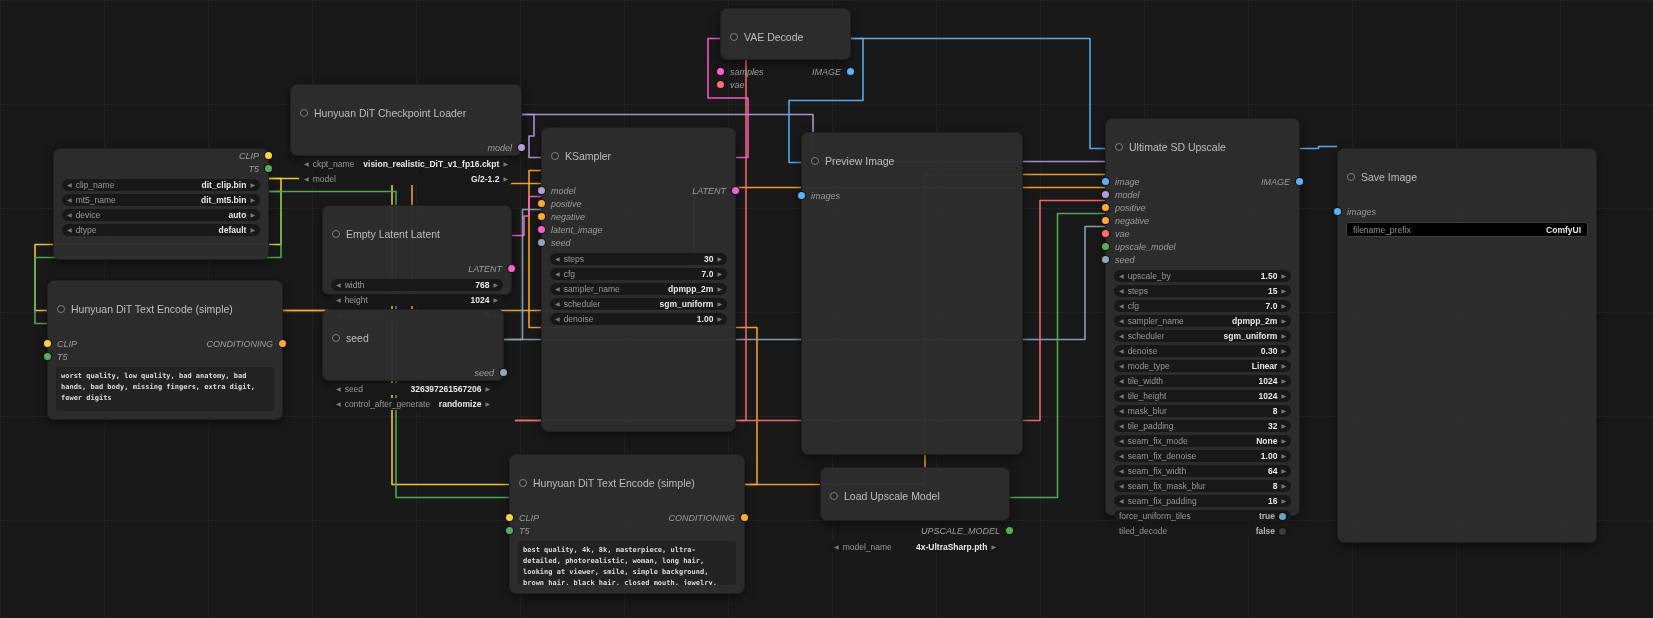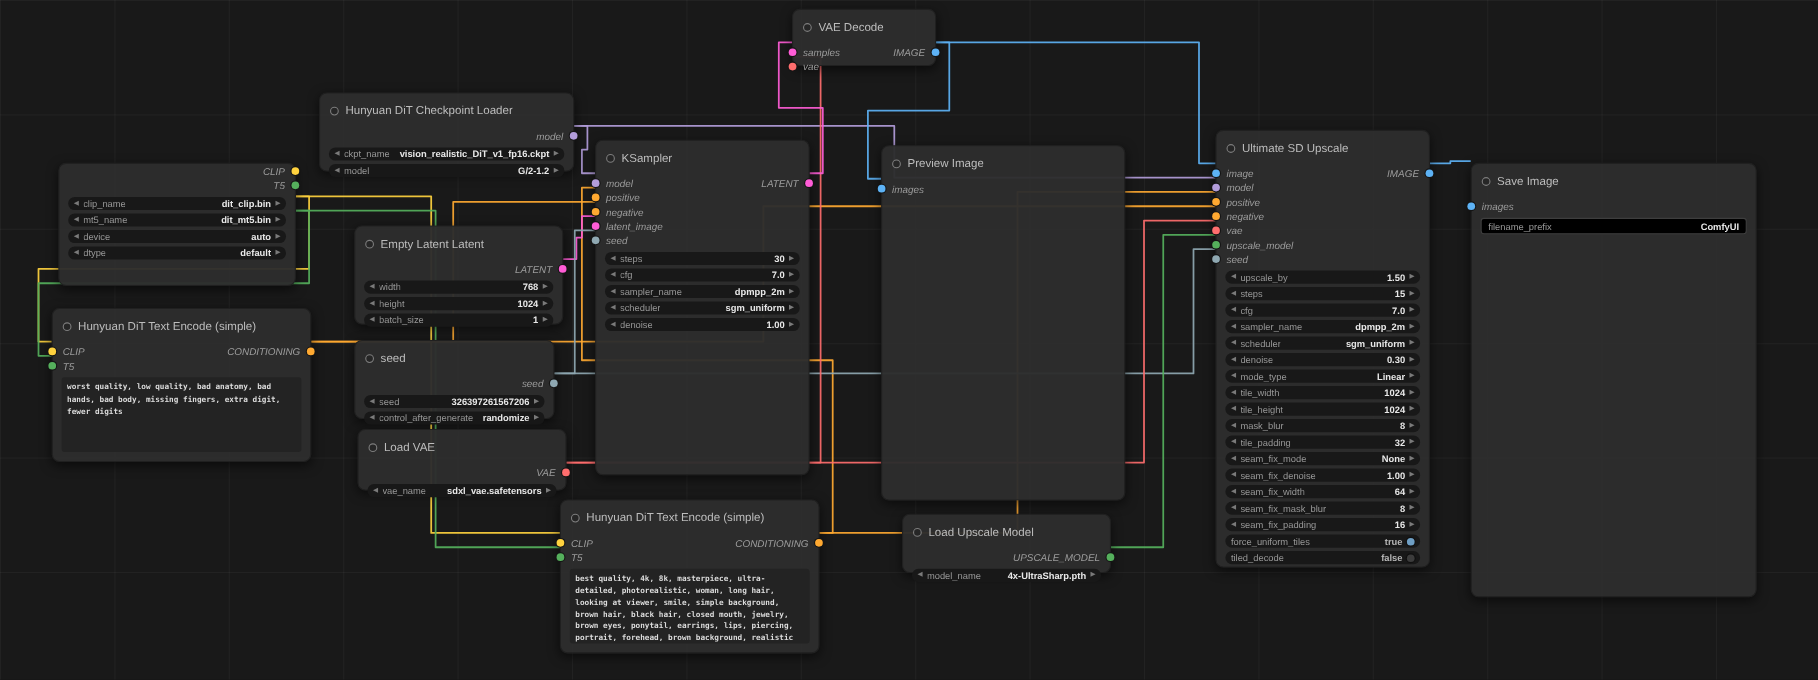--- a/index.html
+++ b/index.html
@@ -14,21 +14,21 @@
   }
   #wires{position:absolute;left:0;top:0;z-index:1;}
   #nodes{position:absolute;left:0;top:0;width:100%;height:100%;z-index:2;}
   .node{
     position:absolute;box-sizing:border-box;
     background:rgba(45,45,45,.97);
     border:1px solid #202020;border-radius:7px;
     box-shadow:0 3px 10px rgba(0,0,0,.55);
     display:flex;flex-direction:column;
   }
-  .node-header{height:24px;min-height:24px;display:flex;align-items:center;gap:6px;padding:4px 9px;}
+  .node-header{height:24px;min-height:24px;display:flex;align-items:center;gap:6px;padding:16px 9px;}
   .collapse-dot{width:8px;height:8px;border-radius:50%;border:1.5px solid #7d7d7d;background:#262626;box-sizing:border-box;flex:0 0 auto;}
   .node-title{font-size:10.5px;color:#bdbdbd;white-space:nowrap;overflow:hidden;}
   .port-row{height:13px;min-height:13px;display:flex;justify-content:space-between;align-items:center;position:relative;font-style:italic;}
   .pside{display:flex;align-items:center;gap:5px;}
   .pside.right{margin-left:auto;}
   .pin{width:7px;height:7px;border-radius:50%;box-shadow:0 0 0 1px #151515;flex:0 0 auto;}
   .pin.in{position:absolute;left:-4px;top:3px;}
   .pin.out{position:absolute;right:-4px;top:3px;}
   .plabel{font-size:9px;color:#9c9c9c;white-space:nowrap;}
   .pside .plabel{margin-left:9px;}
@@ -252,41 +252,20 @@
             <span class="arr">▶</span>
           </div>
           <div class="w-pill">
             <span class="arr">◀</span>
             <span class="wlabel">control_after_generate</span>
             <span class="wvalue">randomize</span>
             <span class="arr">▶</span>
           </div>
         </div>
       </div>
-      <div class="node" style="left: 325px; top: 390px; width: 190px; height: 56px;">
-        <div class="node-header">
-          <span class="collapse-dot"></span>
-          <span class="node-title">Load VAE</span>
-        </div>
-        <div class="port-row">
-          <div class="pside"></div>
-          <div class="pside right">
-            <span class="plabel">VAE</span>
-            <span class="pin out" style="background:#ff6e6e"></span>
-          </div>
-        </div>
-        <div class="widgets">
-          <div class="w-pill">
-            <span class="arr">◀</span>
-            <span class="wlabel">vae_name</span>
-            <span class="wvalue">sdxl_vae.safetensors</span>
-            <span class="arr">▶</span>
-          </div>
-        </div>
-      </div>
       <div class="node" style="left: 541px; top: 127px; width: 195px; height: 305px;">
         <div class="node-header">
           <span class="collapse-dot"></span>
           <span class="node-title">KSampler</span>
         </div>
         <div class="port-row">
           <div class="pside">
             <span class="pin in" style="background:#b39ddb"></span>
             <span class="plabel">model</span>
           </div>

